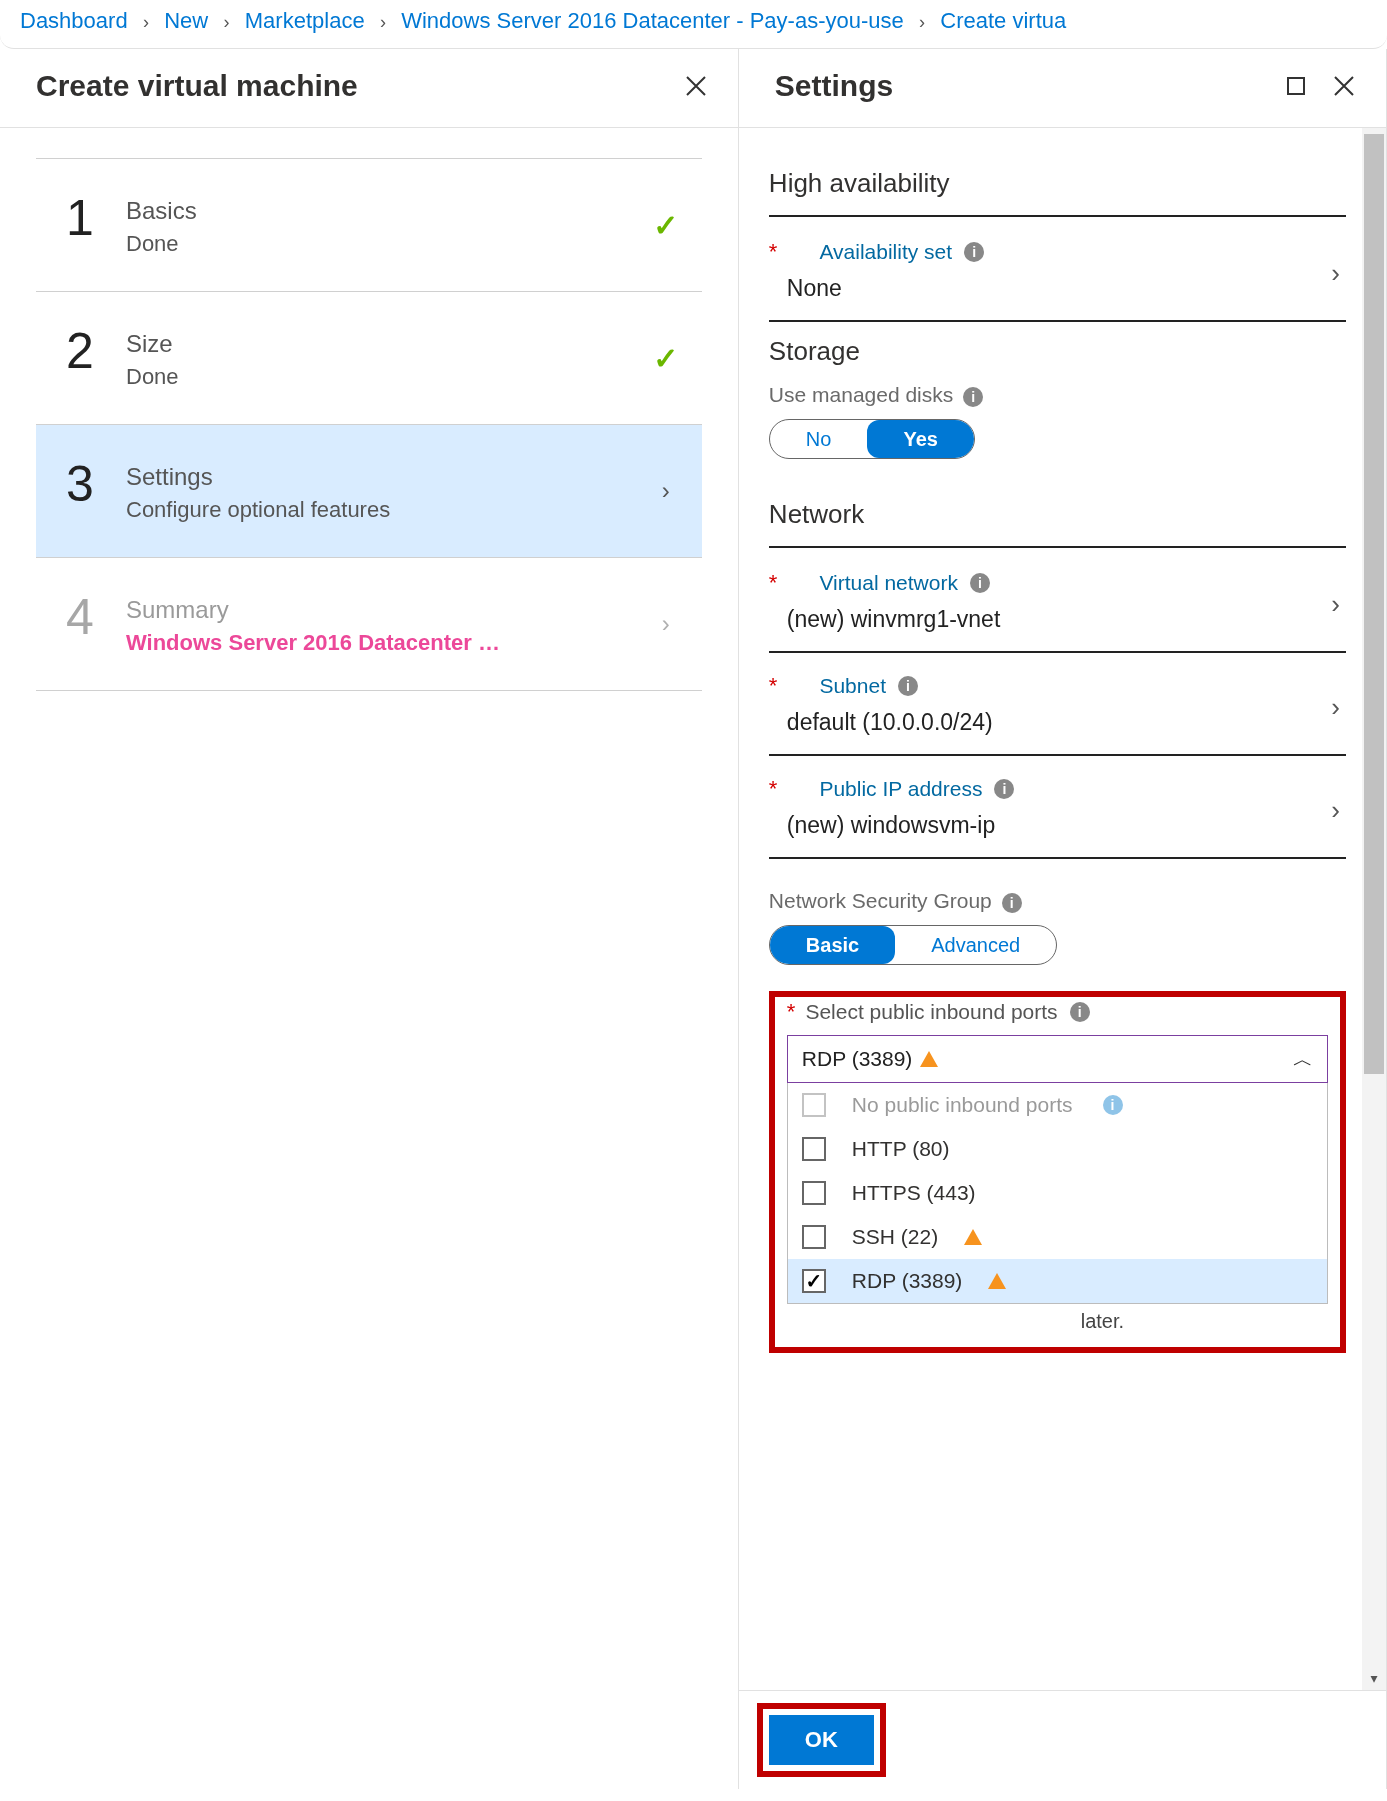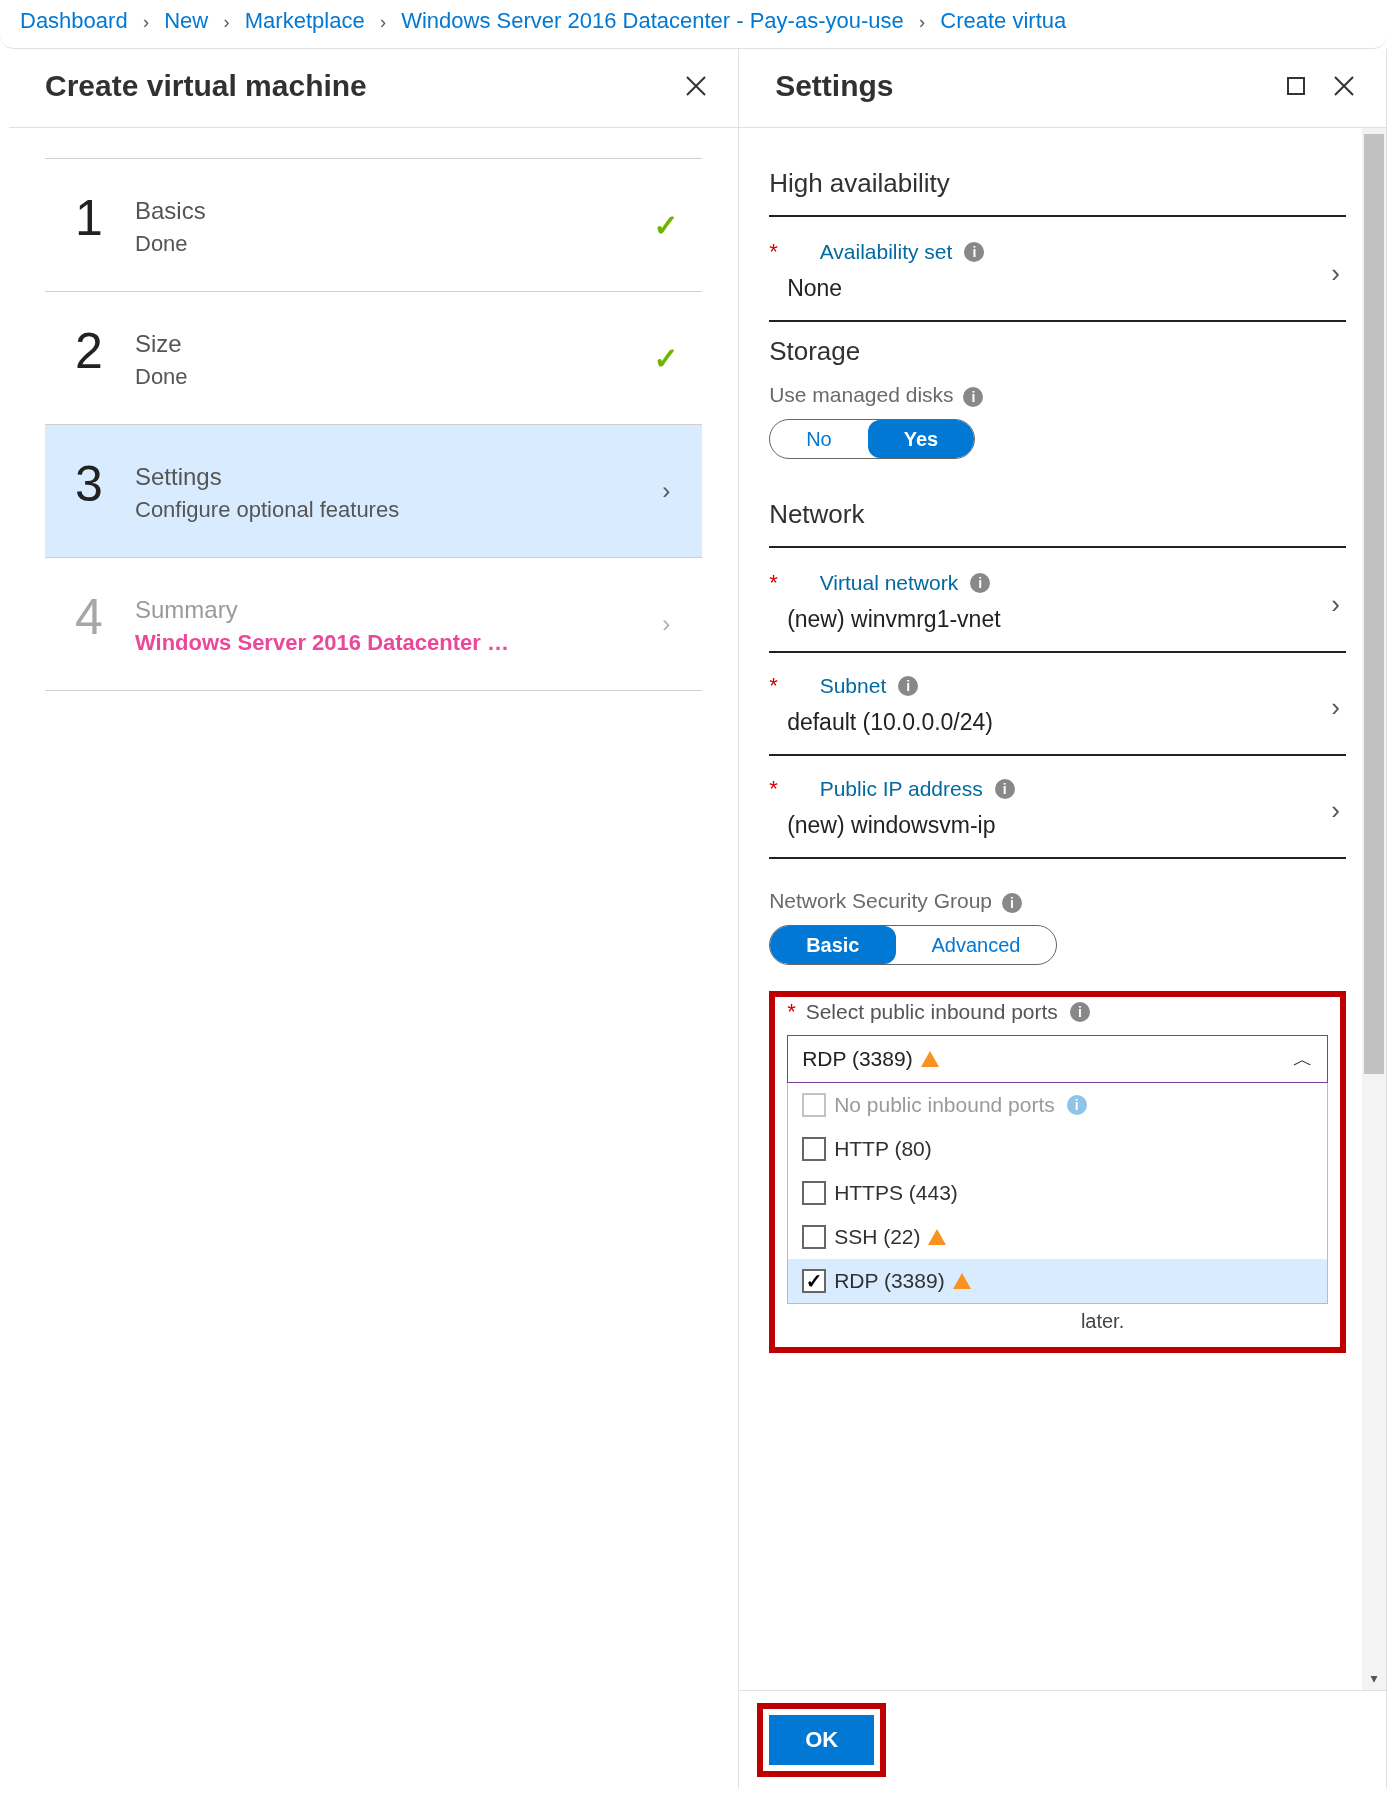--- a/index.html
+++ b/index.html
@@ -19,21 +19,21 @@
   }
   .breadcrumb a { color: #0078d4; text-decoration: none; font-size: 22px; }
   .breadcrumb .sep { color: #555; margin: 0 10px; font-size: 18px; }
   .panes { display: flex; height: 1740px; }
   .pane {
     border-right: 1px solid #e1e1e1;
     position: relative;
     display: flex;
     flex-direction: column;
   }
-  .pane.left  { width: 790px; padding-left: 9px; }
+  .pane.left  { width: 790px; }
   .pane.right { width: 693px; }
   .pane-header {
     display: flex;
     align-items: center;
     padding: 20px 28px 24px 36px;
     border-bottom: 1px solid #e1e1e1;
   }
   .pane-title { font-size: 30px; font-weight: 600; flex: 1; }
   .hdr-btn {
     width: 28px; height: 28px;
@@ -123,21 +123,21 @@
   .combo .ctext { flex:1; font-size:21px; color:#222; display:flex;align-items:center;gap:8px;}
   .combo .caret { font-size:20px; color:#333;}
   .warn {
     width:0;height:0;border-left:9px solid transparent;border-right:9px solid transparent;
     border-bottom:16px solid #f7931e; display:inline-block; position:relative;
   }
   .dropdown {
     border:1px solid #bcbcbc; border-top:none; background:#fff;
   }
   .dd-item {
-    display:flex;align-items:center;gap:8px;
+    display:flex;align-items:center;gap:26px;
     padding:10px 14px; font-size:21px; cursor:pointer;
   }
   .dd-item.disabled { color:#9a9a9a; cursor:default;}
   .dd-item.sel { background:#d9ecff; }
   .cb {
     width:24px;height:24px;border:2px solid #666;background:#fff;
     display:inline-flex;align-items:center;justify-content:center;
     flex-shrink:0;
   }
   .dd-item.disabled .cb { border-color:#c3c3c3;}

